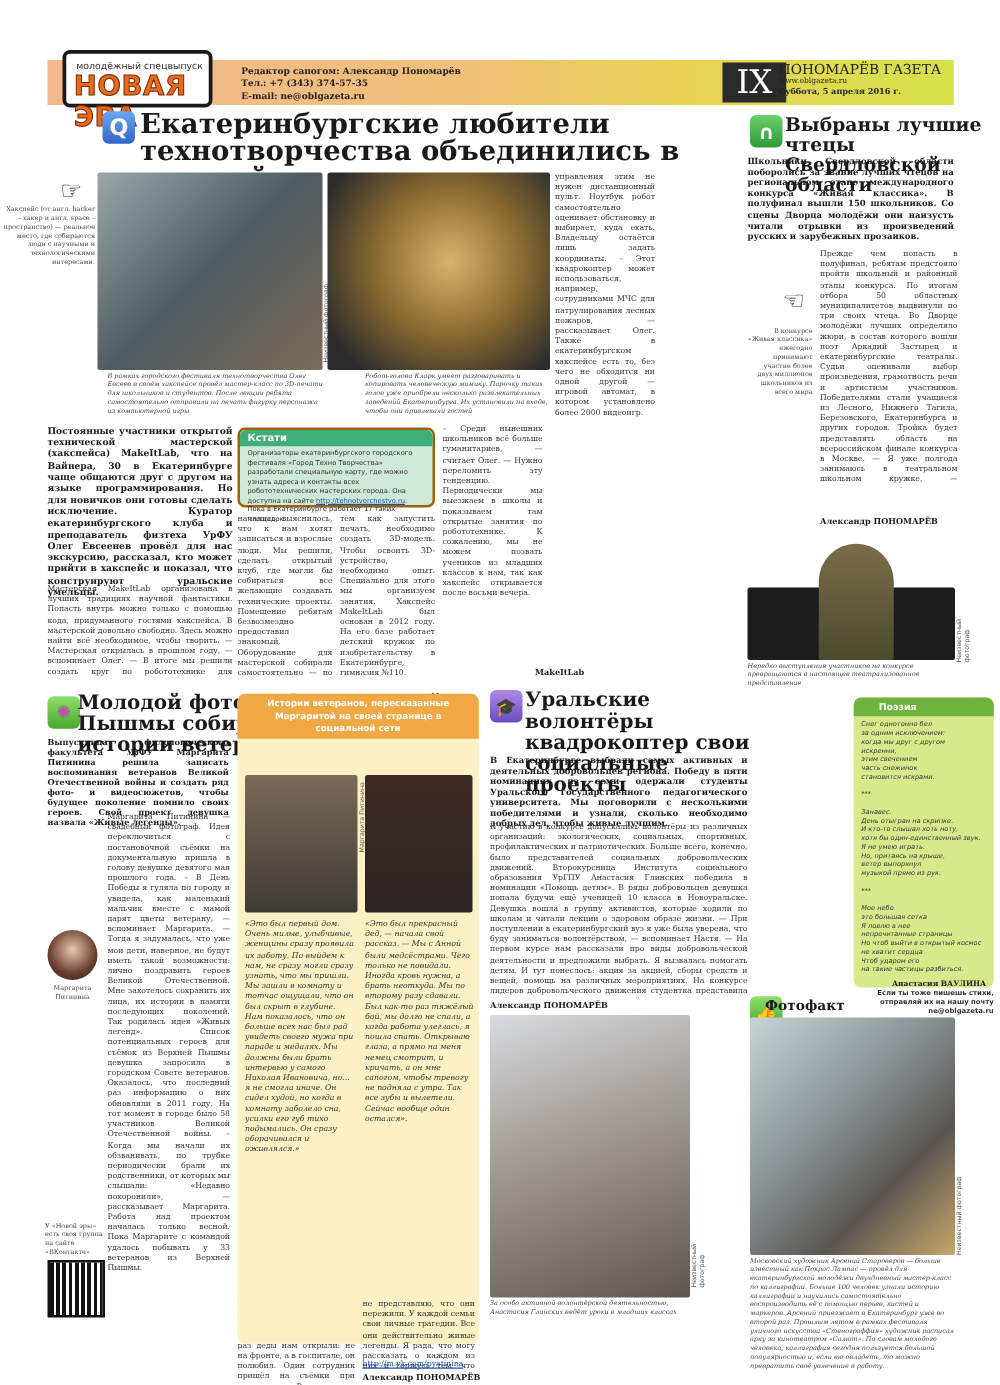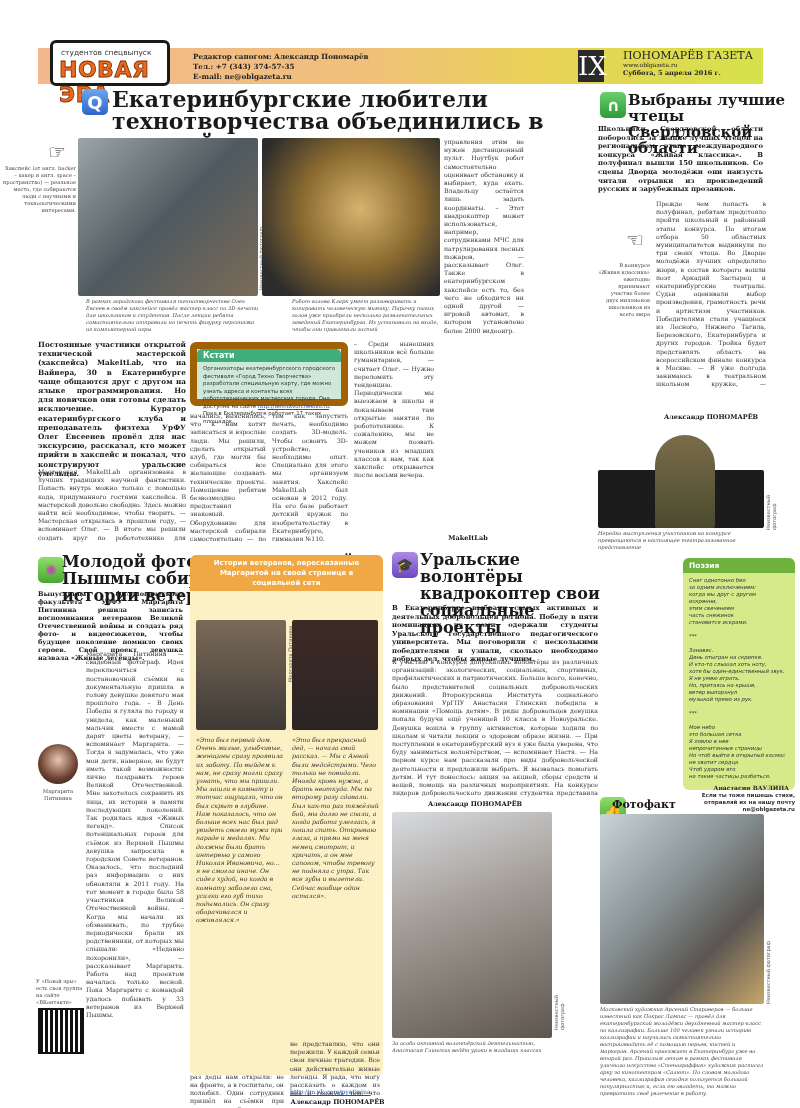--- a/index.html
+++ b/index.html
@@ -3,56 +3,56 @@
 <meta charset="utf-8">
 <style>
 *{box-sizing:border-box;margin:0;padding:0}
 body{width:800px;height:1108px;background:#fff;font-family:"DejaVu Serif",serif;color:#222;position:relative;overflow:hidden}
 .abs{position:absolute}
 .hdr{left:38px;top:48px;width:725px;height:36px;background:linear-gradient(90deg,#f3b88e 0%,#f0c07a 45%,#e9d256 70%,#d5e24a 100%)}
 .logo{left:50px;top:40px;width:120px;height:46px;background:#fff;border:3px solid #1a1a1a;border-radius:6px}
 .logo .sm{font-family:"DejaVu Sans",sans-serif;font-size:7.5px;color:#333;position:absolute;left:8px;top:5px}
 .logo .big{font-family:"DejaVu Sans",sans-serif;font-weight:bold;font-size:22px;color:#e86a1e;position:absolute;left:6px;top:14px;letter-spacing:0.5px;-webkit-text-stroke:0.8px #7a2a00}
 .ed{left:193px;top:52px;font-size:7.2px;line-height:10px;font-weight:bold;color:#222}
-.num{left:578px;top:50px;width:26px;height:32px;background:#2a2a2a;color:#fff;font-size:26px;text-align:center;line-height:32px}
+.num{left:578px;top:50px;width:51px;height:32px;background:#2a2a2a;color:#fff;font-size:26px;text-align:center;line-height:32px}
 .og{left:623px;top:50px;font-size:11px;color:#222;line-height:11px}
 .og .u{font-size:6px;line-height:8px;display:block}
 .og .d{font-size:6.5px;font-weight:bold;display:block;line-height:8px}
 .icon{width:26px;height:26px;border-radius:5px;display:flex;align-items:center;justify-content:center;color:#fff;font-weight:bold;font-family:"DejaVu Sans",sans-serif}
 h1,h2{font-family:"DejaVu Serif",serif;font-weight:bold;color:#1a1a1a}
 .t1{left:112px;top:88px;font-size:22px;line-height:22px;width:480px}
 .t2{left:628px;top:92px;font-size:15px;line-height:16px;width:170px}
 .t3{left:62px;top:553px;font-size:16px;line-height:17px;width:320px}
 .t4{left:420px;top:551px;font-size:16px;line-height:17px;width:180px}
 .t5{left:612px;top:798px;font-size:11px}
 .body{font-size:6.2px;line-height:8.2px;text-align:justify;color:#333}
 .lead{font-size:7.3px;line-height:9.2px;font-weight:bold;text-align:justify;color:#1a1a1a}
 .cap{font-size:5.2px;line-height:7px;font-style:italic;color:#444}
 .photo{background:#888;border-radius:2px;overflow:hidden}
 .box{border-radius:6px}
-.kstati{left:190px;top:342px;width:158px;height:64px;background:#cfe9d9;border:7px solid #a16207}
+.kstati{left:190px;top:342px;width:158px;height:64px;background:#cfe9d9;border:2px solid #a16207}
 .kstati .bar{background:#3fae7b;color:#fff;font-family:"DejaVu Sans",sans-serif;font-weight:bold;font-size:8px;padding:2px 6px;border-radius:5px 5px 0 0}
 .kstati .tx{font-family:"DejaVu Sans",sans-serif;font-size:5.4px;line-height:7.5px;padding:3px 6px;color:#333}
 .kstati a{color:#1a55a8;text-decoration:underline}
 .poe{left:683px;top:558px;width:112px;height:232px;background:#d6ea8c;border-radius:6px}
-.poe .bar{background:#6fb33c;color:#fff;font-family:"DejaVu Sans",sans-serif;font-weight:bold;font-size:7.5px;padding:3px 6px;border-radius:6px 6px 0 0}
+.poe .bar{background:#6fb33c;color:#fff;font-family:"DejaVu Sans",sans-serif;font-weight:bold;font-size:7.5px;padding:3px 20px;border-radius:6px 6px 0 0}
 .poe .tx{font-family:"DejaVu Sans",sans-serif;font-style:italic;font-size:5.3px;line-height:7px;padding:4px 6px;color:#333;white-space:pre-line}
 .poe .auth{font-weight:bold;font-size:6px;text-align:right;padding-right:6px;color:#222}
 .vet{left:190px;top:555px;width:193px;height:520px;background:#fbf1c4;border-radius:6px}
 .vet .bar{background:#f0a844;color:#fff;font-family:"DejaVu Sans",sans-serif;font-weight:bold;font-size:7px;line-height:10px;padding:3px 6px;text-align:center;border-radius:6px 6px 0 0}
-.author{font-size:6.5px;font-weight:bold;text-align:center;color:#1a1a1a}
+.author{font-size:6.5px;font-weight:bold;text-align:left;color:#1a1a1a}
 .qr{left:40px;top:1010px;width:42px;height:42px;background:repeating-linear-gradient(90deg,#111 0 3px,#fff 3px 5px),#fff;outline:2px solid #111}
 .vert{writing-mode:vertical-rl;transform:rotate(180deg);font-size:5px;color:#555;font-family:"DejaVu Sans",sans-serif}
 </style>
 </head>
 <body>
 
 <div class="abs hdr"></div>
 <div class="abs logo">
-  <span class="sm">студентов спецвыпуск</span>
+  <span class="sm">молодёжный спецвыпуск</span>
   <span class="big">НОВАЯ ЭРА</span>
 </div>
 <div class="abs ed">
   <div>Редактор сапогом: Александр Пономарёв</div>
   <div>Тел.: +7 (343) 374-57-35</div>
   <div>E-mail: ne@oblgazeta.ru</div>
 </div>
 <div class="abs num">IX</div>
 <div class="abs og">
   <span>ПОНОМАРЁВ ГАЗЕТА</span>

